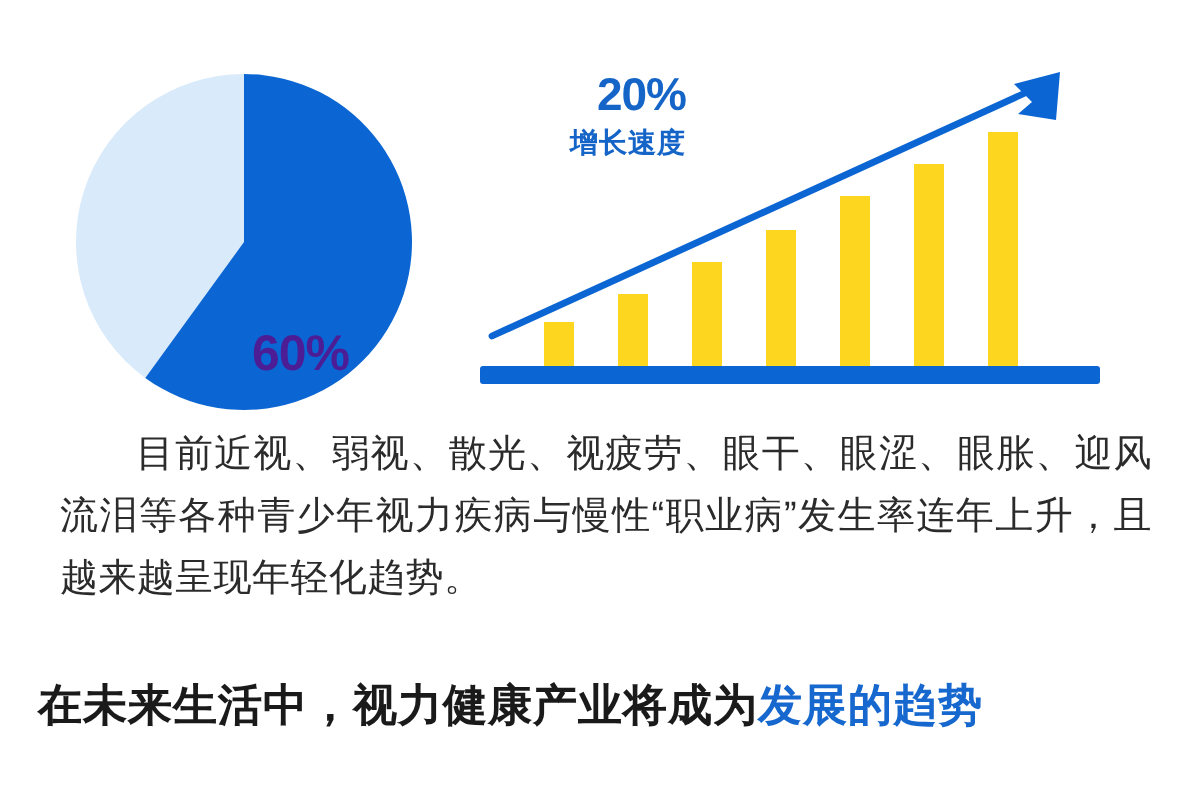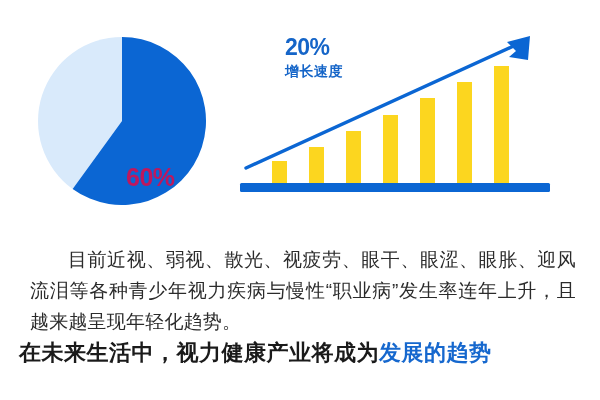--- a/index.html
+++ b/index.html
@@ -36,21 +36,21 @@
     width: 168px;
     height: 168px;
   }
   .pie-svg { display: block; }
   .pie-value {
     position: absolute;
     left: 88px;
     top: 128px;
     font-size: 25px;
     font-weight: bold;
-    color: #be185d;
+    color: #4c1d95;
     letter-spacing: -0.5px;
     line-height: 1;
     white-space: nowrap;
   }
 
   .bars-wrap {
     position: absolute;
     left: 228px;
     top: 20px;
     width: 340px;
@@ -58,40 +58,41 @@
   }
   .bars-svg { display: block; }
 
   .growth-label {
     position: absolute;
     left: 285px;
     top: 36px;
     color: #1565C8;
     line-height: 1;
     white-space: nowrap;
+    text-align: right;
   }
   .growth-value {
     font-size: 23px;
     font-weight: bold;
     letter-spacing: -0.5px;
     display: block;
   }
   .growth-caption {
     font-size: 14px;
     font-weight: bold;
     display: block;
     margin-top: 5px;
     letter-spacing: 0.5px;
   }
 
   
   .paragraph {
     position: absolute;
     left: 30px;
-    top: 244px;
+    top: 212px;
     width: 546px;
     font-size: 19px;
     line-height: 31px;
     color: #2b2b2b;
     text-indent: 38px;
     letter-spacing: 0.2px;
     text-align: justify;
     font-weight: 500;
   }
 

